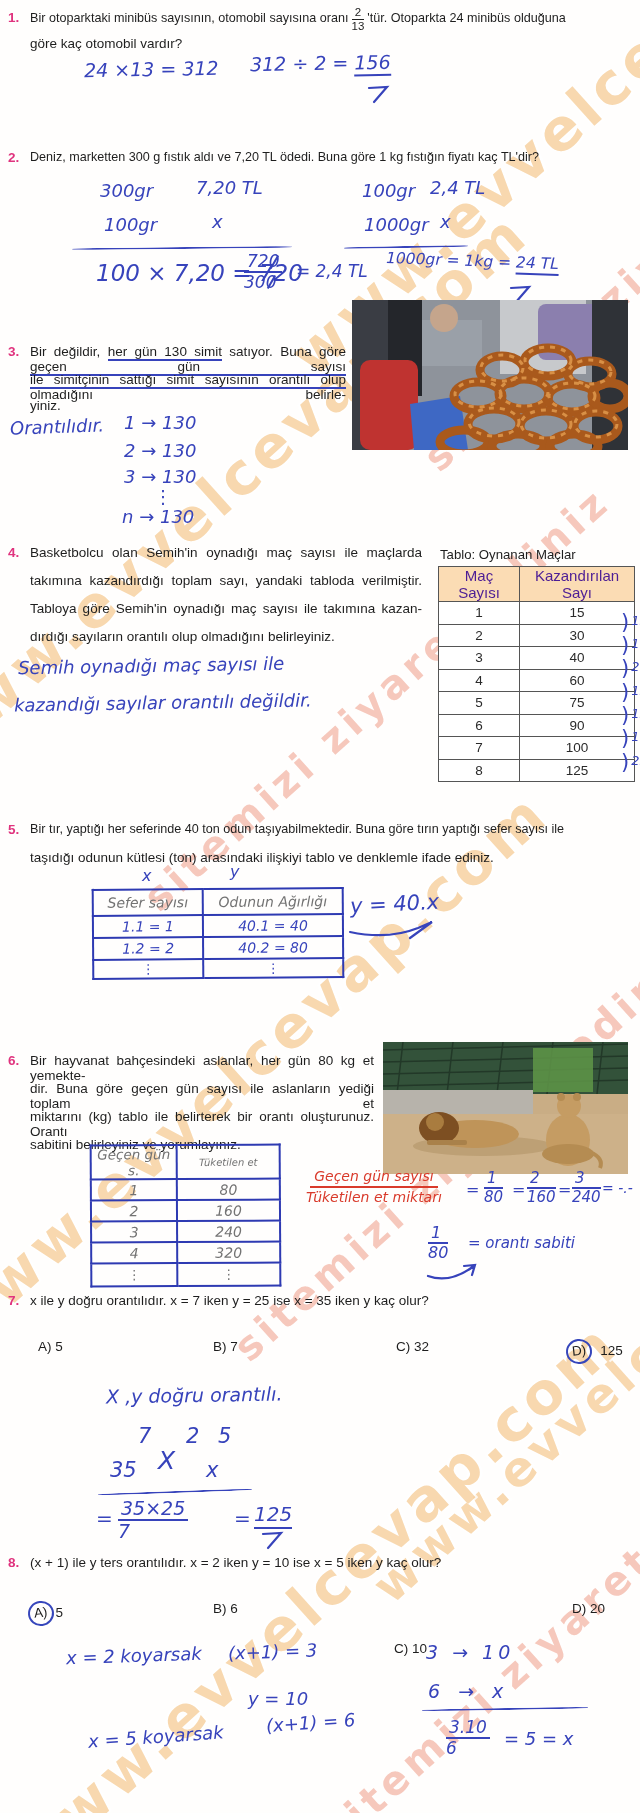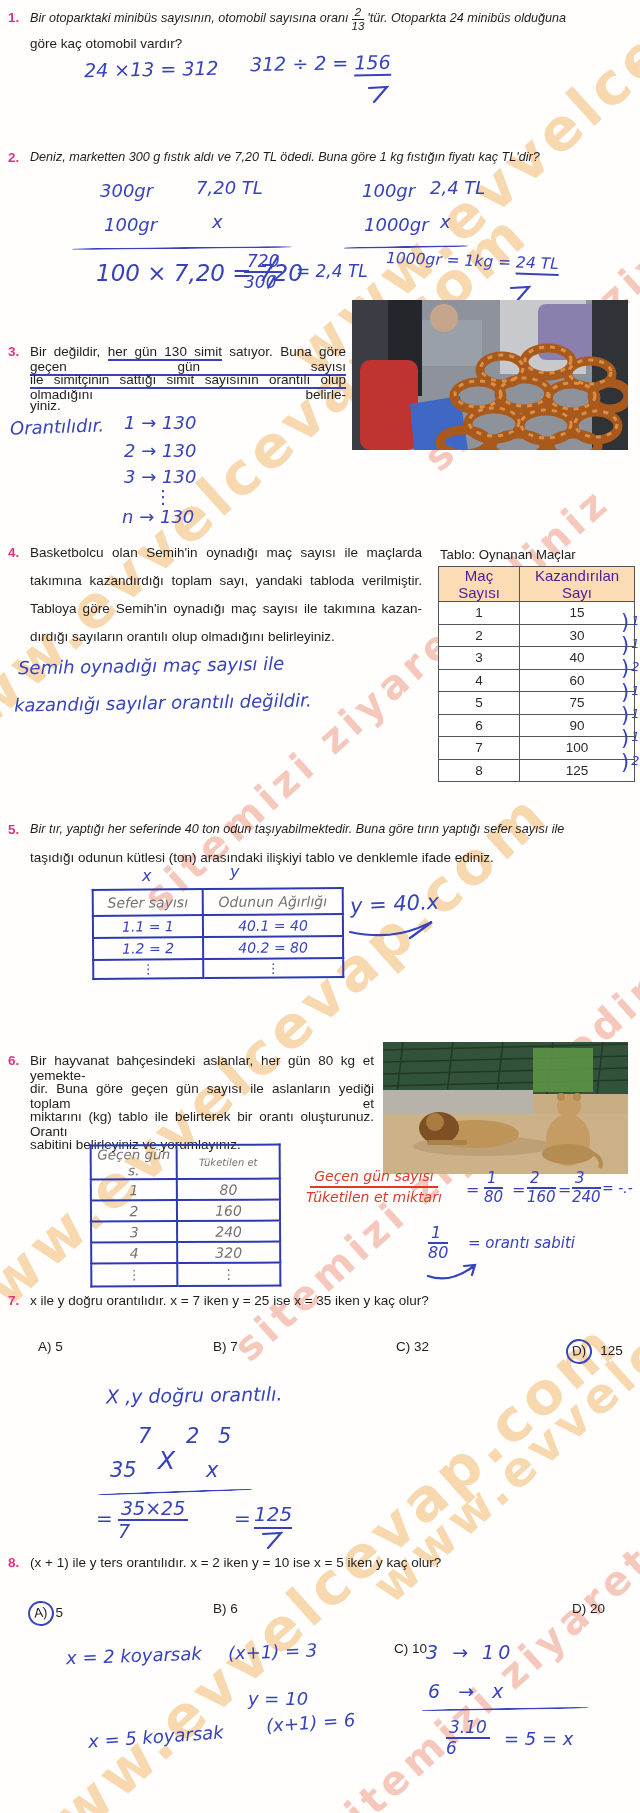--- a/index.html
+++ b/index.html
@@ -7,21 +7,21 @@
   
   .wm{position:absolute;z-index:0;transform:rotate(-42deg);transform-origin:0 50%;white-space:nowrap;
       font-family:"DejaVu Sans",sans-serif;font-weight:bold;letter-spacing:5px;pointer-events:none;}
   .wm.peach{color:#f7d2a2;opacity:.85;text-shadow:2px 2px 0 rgba(255,255,255,.95),-2px -2px 0 rgba(255,255,255,.95);}
   .wm.redw{color:#ef9d88;opacity:.55;text-shadow:2px 2px 0 rgba(255,255,255,.9);}
   .layer{position:absolute;left:0;top:0;width:640px;height:1813px;z-index:1;}
   
   .pnum{position:absolute;font-weight:bold;color:#e0337e;font-size:13.5px;}
   .pline{position:absolute;white-space:nowrap;font-size:13.5px;color:#1e1e1e;}
   .pjust{position:absolute;font-size:13.5px;color:#1e1e1e;text-align:justify;text-align-last:justify;}
-  .small{font-size:12.6px;font-style:italic;}
+  .small{font-size:12.6px;}
   .pfrac{display:inline-block;text-align:center;vertical-align:-8px;font-size:11.5px;line-height:1.15;margin:0 3px;color:#1e1e1e;}
   .pfrac .t{display:block;border-bottom:1.4px solid #222;padding:0 2px;}
   
   .hw{position:absolute;font-family:"DejaVu Sans",sans-serif;font-style:italic;color:#3743bb;white-space:nowrap;}
   .u{border-bottom:2px solid #3743bb;padding-bottom:1px;}
   .ulineblue{position:absolute;border-top:2.2px solid #3743bb;border-radius:40%;}
   .hfrac{display:inline-block;text-align:left;vertical-align:middle;line-height:1.1;}
   .hfrac .t{display:block;border-bottom:2px solid currentColor;padding:0 3px;}
   .struck{position:relative;display:inline-block;}
   .struck::after{content:"";position:absolute;left:-2px;right:-2px;top:46%;border-top:2px solid currentColor;transform:rotate(-60deg);}

